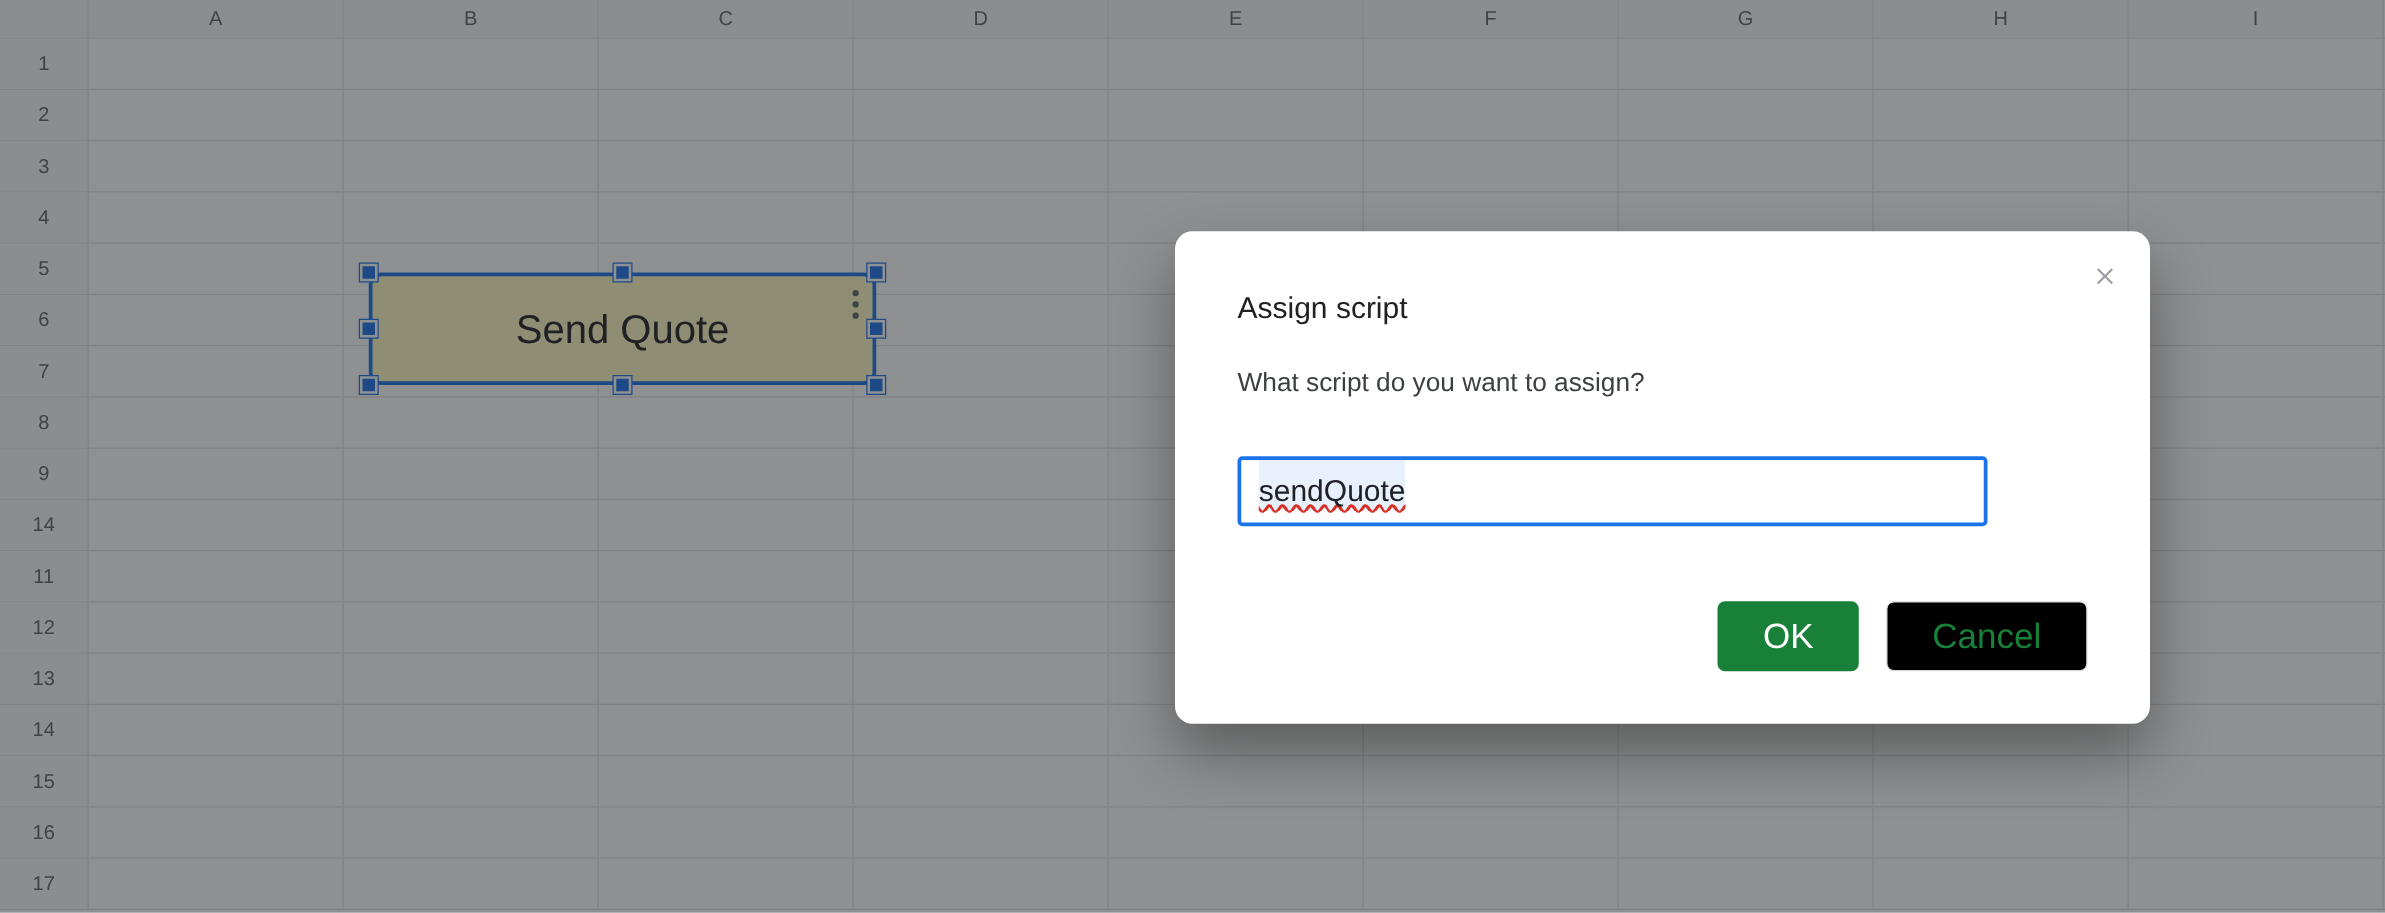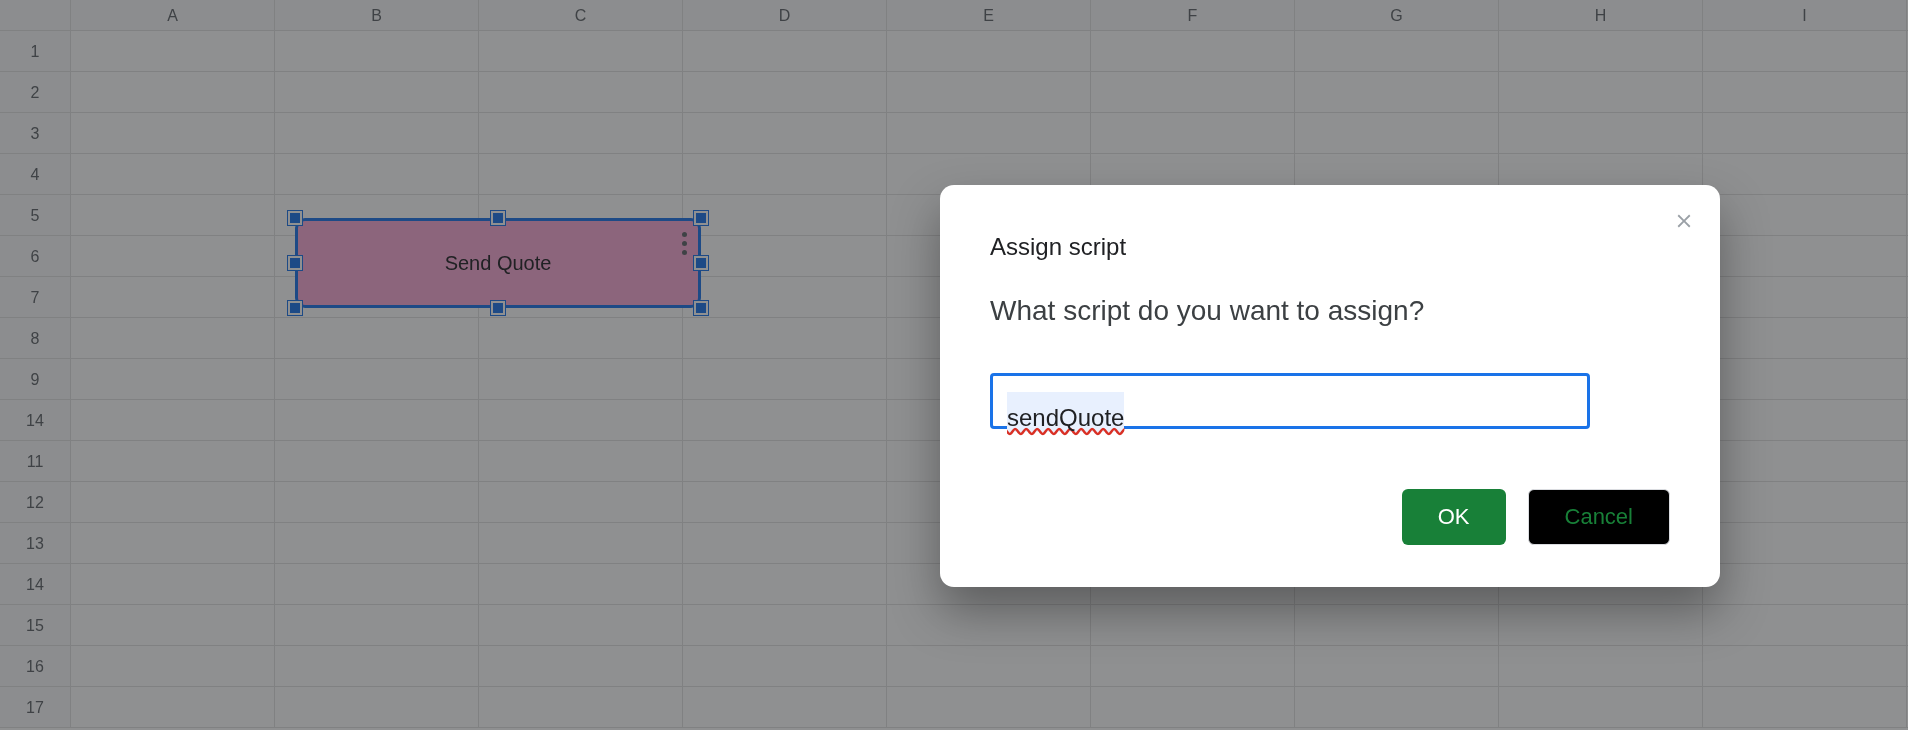--- a/index.html
+++ b/index.html
@@ -63,25 +63,25 @@
       left: 285px;
       top: 208px;
       width: 426px;
       height: 110px;
     }
     .shape {
       position: absolute;
       inset: 10px;
       border: 3px solid #1a73e8;
       border-radius: 10px;
-      background: #f9a8d4;
+      background: #fef9c3;
       display: flex;
       align-items: center;
       justify-content: center;
-      font-size: 20px;
+      font-size: 32px;
       color: #202124;
     }
     .handle {
       position: absolute;
       width: 14px;
       height: 14px;
       background: #1a73e8;
       border: 2px solid #fff;
       box-shadow: 0 0 0 1px #1a73e8;
     }
@@ -140,21 +140,21 @@
     }
     .dialog-close svg { width: 22px; height: 22px; }
     .dialog-title {
       font-family: "Google Sans", Arial, sans-serif;
       font-size: 24px;
       font-weight: 400;
       color: #202124;
       margin-bottom: 34px;
     }
     .dialog-prompt {
-      font-size: 28px;
+      font-size: 21px;
       color: #3c4043;
       margin-bottom: 46px;
     }
     .dialog-input {
       width: 600px;
       height: 56px;
       border: 3px solid #1a73e8;
       border-radius: 4px;
       padding: 0 14px;
       font-size: 24px;
@@ -164,32 +164,31 @@
     }
     .dialog-input .spellwavy {
       text-decoration: underline wavy #d93025;
       text-decoration-skip-ink: none;
       background: #e8f0fe;
     }
     .dialog-input-val {
       display: inline-block;
       padding-top: 12px;
       font-size: 24px;
-      margin-top: 16px;
     }
     .dialog-buttons {
       display: flex;
       justify-content: flex-end;
       gap: 22px;
     }
     .btn {
       height: 56px;
       padding: 0 36px;
       border-radius: 6px;
-      font-size: 22px;
+      font-size: 28px;
       font-family: "Google Sans", Arial, sans-serif;
       font-weight: 500;
       cursor: pointer;
       display: flex;
       align-items: center;
     }
     .btn-primary {
       background: #188038;
       color: #fff;
       border: none;

